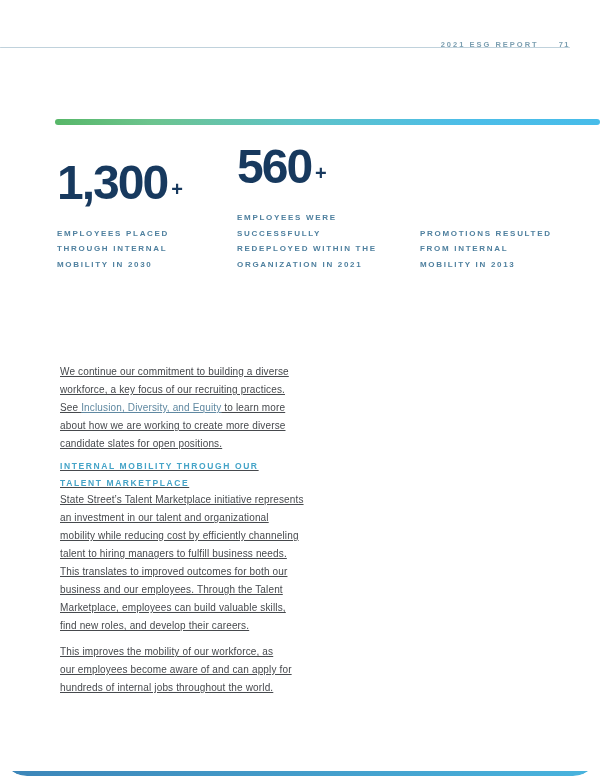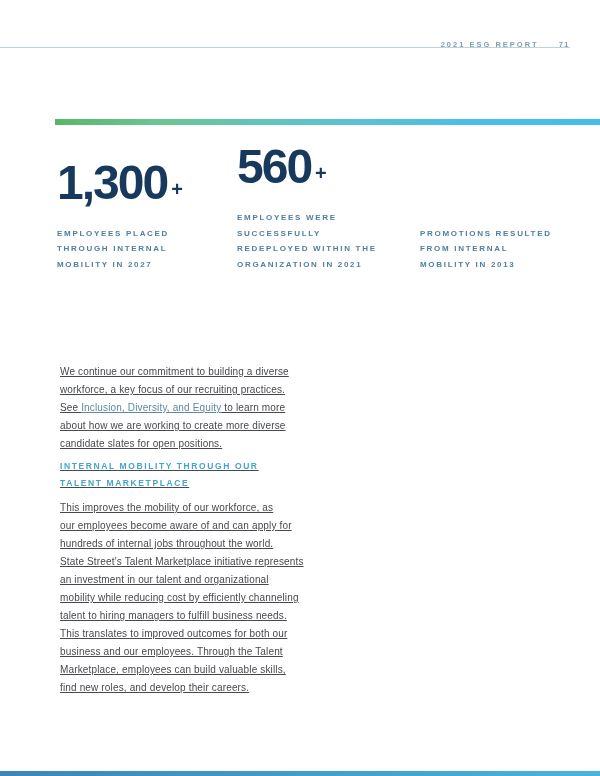--- a/index.html
+++ b/index.html
@@ -1,15 +1,15 @@
 <!DOCTYPE html>
 <html><head>
 <meta charset="utf-8">
 <style>
-  * { margin: 0; padding: 0; box-sizing: border-box; }
+  * { margin: 0; padding: 0; box-sizing: border-box; border-radius: 27px; }
   html, body { background: #ffffff; }
   .page {
     position: relative;
     width: 600px;
     height: 776px;
     background: #ffffff;
     overflow: hidden;
     font-family: "Liberation Sans", sans-serif;
   }
 
@@ -133,21 +133,21 @@
   </div>
   <div class="header-rule"></div>
 
   <div class="divider-bar"></div>
 
   <div class="stats-row">
     <div class="stat-item col1">
       <div class="stat-value-line"><span>1,300</span><span class="stat-plus">+</span></div>
       <div class="stat-caption">EMPLOYEES PLACED
 THROUGH INTERNAL
-MOBILITY IN 2027</div>
+MOBILITY IN 2030</div>
     </div>
     <div class="stat-item col2">
       <div class="stat-value-line"><span>560</span><span class="stat-plus">+</span></div>
       <div class="stat-caption">EMPLOYEES WERE
 SUCCESSFULLY
 REDEPLOYED WITHIN THE
 ORGANIZATION IN 2021</div>
     </div>
     <div class="stat-item col3">
       <div class="stat-caption">PROMOTIONS RESULTED
@@ -159,29 +159,29 @@
   <div class="body-copy">
     <p class="para para-1"><span>We continue our commitment to building a diverse
 workforce, a key focus of our recruiting practices.
 See </span><a class="body-link">Inclusion, Diversity, and Equity</a><span> to learn more
 about how we are working to create more diverse
 candidate slates for open positions.</span></p>
 
     <h2 class="section-heading">INTERNAL MOBILITY THROUGH OUR
 TALENT MARKETPLACE</h2>
 
-    <p class="para para-3">This improves the mobility of our workforce, as
-our employees become aware of and can apply for
-hundreds of internal jobs throughout the world.</p>
-
     <p class="para para-2">State Street’s Talent Marketplace initiative represents
 an investment in our talent and organizational
 mobility while reducing cost by efficiently channeling
 talent to hiring managers to fulfill business needs.
 This translates to improved outcomes for both our
 business and our employees. Through the Talent
 Marketplace, employees can build valuable skills,
 find new roles, and develop their careers.</p>
+
+    <p class="para para-3">This improves the mobility of our workforce, as
+our employees become aware of and can apply for
+hundreds of internal jobs throughout the world.</p>
   </div>
 
   <div class="footer-bar"></div>
 
 </div>
 
 </body></html>

